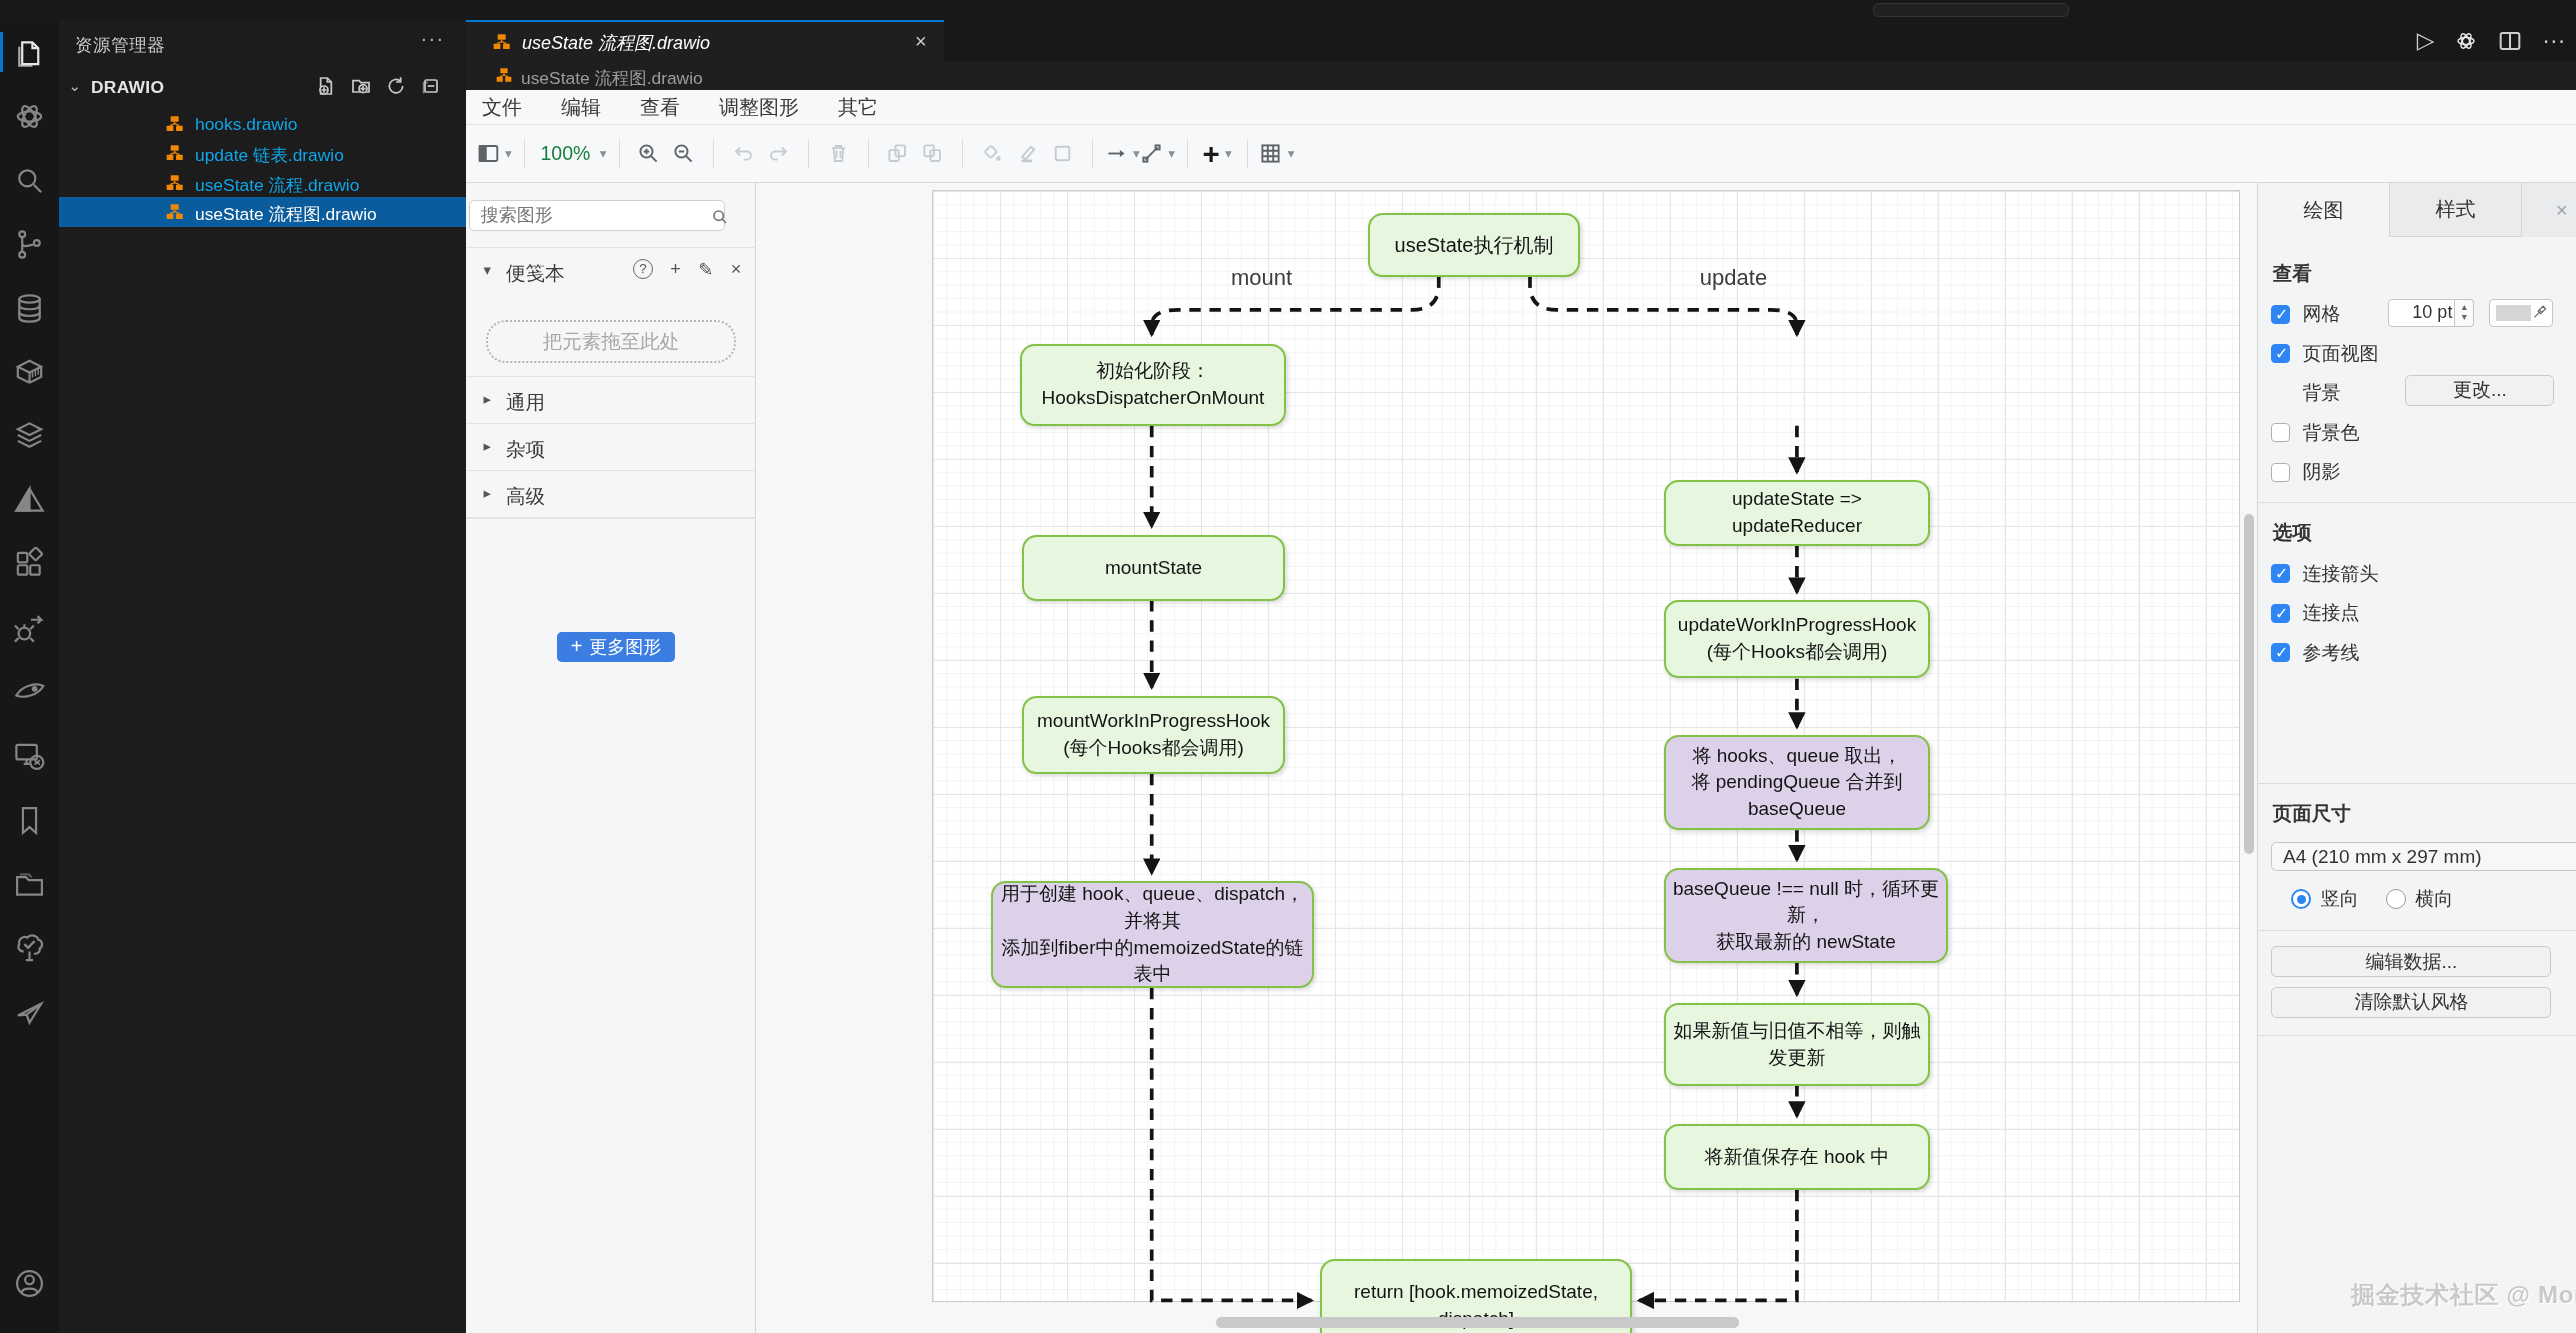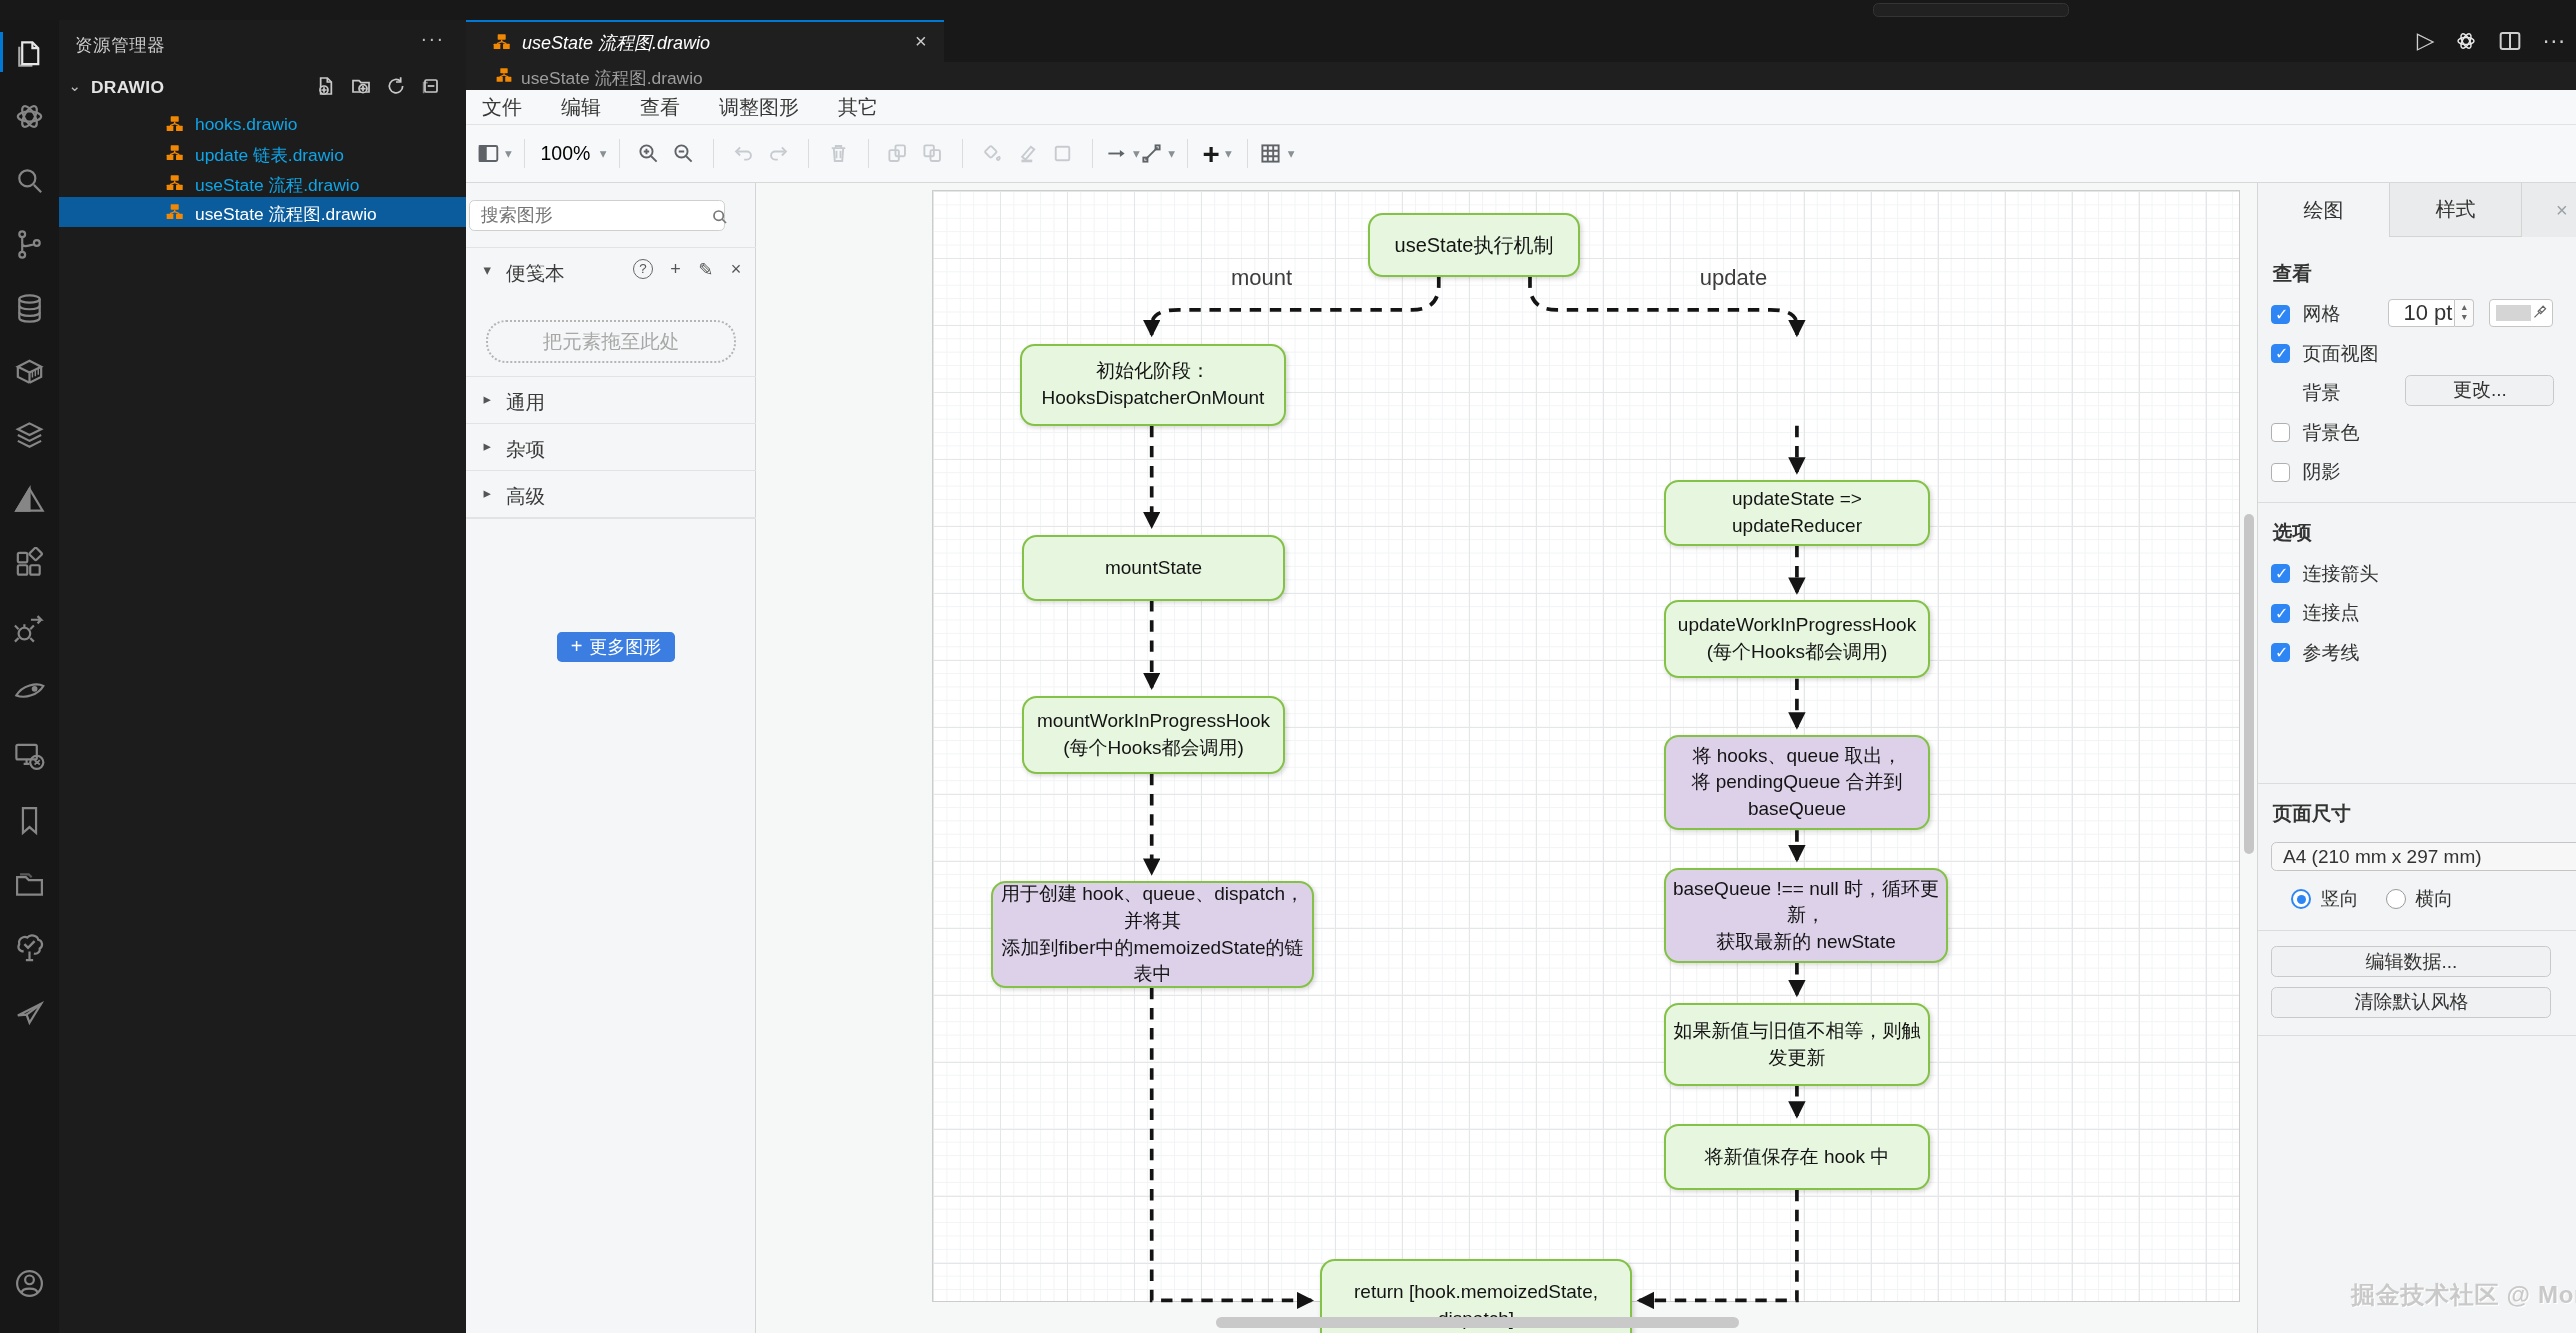--- a/index.html
+++ b/index.html
@@ -52,21 +52,21 @@
     border-bottom:0.7px solid #e2e2e2; display:flex; align-items:center; gap:39px; padding-left:16px;
     font-size:20px; color:#383838; }
   #toolbar { position:absolute; left:0; top:35px; width:2110px; height:58px; background:#f7f8f9;
     border-bottom:0.7px solid #d8d8d8; display:flex; align-items:center; padding-left:10.7px; }
   .tbtn { display:flex; align-items:center; justify-content:center; min-width:35px; height:38px; color:#5f6368; }
   .tbtn svg { width:23px; height:23px; stroke:#5f6368; fill:none; stroke-width:2.8; }
   .tbtn.disabled svg { stroke:#c7cbd0; }
   .tbtn.disabled { color:#c7cbd0; }
   .caret { font-size:13.4px; color:#8a8f94; margin-left:5.4px; }
   .tdiv { width:0.7px; height:29.5px; background:#dcdcdc; margin:0 12px; }
-  #zoom-label { font-size:19.5px; color:#000000; padding:0 4px; }
+  #zoom-label { font-size:19.5px; color:#15803d; padding:0 4px; }
   .plus-glyph { font-size:29.5px; color:#1a1a1a; font-weight:700; line-height:1; }
 
   
   #shapes { position:absolute; left:0; top:93px; width:290px; height:1151px; background:#f5f6f7;
     border-right:0.7px solid #d5d5d5; }
   #shape-search { position:absolute; left:3px; top:17.4px; width:256px; height:31px; background:#ffffff;
     border:0.7px solid #cfcfcf; border-radius:5.4px; font-size:18px; color:#15803d; padding:0 35px 0 10.7px; outline:none; }
   #search-icon { position:absolute; left:246px; top:25.5px; width:16px; height:16px; stroke:#777; fill:none; stroke-width:2.6; }
   .shape-sec { position:absolute; left:0; width:290px; height:47px; border-top:0.7px solid #e3e3e3;
     font-size:19.5px; color:#3b3b3b; }
@@ -107,21 +107,21 @@
   .fmt-tab.active { background:#f3f4f5; border-bottom:none; }
   #fmt-close { position:absolute; right:9.4px; top:16px; color:#9aa0a6; font-size:20px; }
   .fmt-body { padding:16px 13.4px 0 13.4px; color:#333; }
   .fmt-h { font-size:19.5px; font-weight:700; margin:6.7px 0 14.8px 1.3px; }
   .fmt-row { display:flex; align-items:center; margin-bottom:13.4px; position:relative; min-height:23px; }
   .cb { width:19px; height:19px; border-radius:4px; border:1.3px solid #b0b0b0; background:#fff; margin-right:12px; flex:none; }
   .cb.on { background:#2e86f5; border-color:#2e86f5; position:relative; }
   .cb.on::after { content:"✓"; position:absolute; left:2.7px; top:-1.3px; color:#fff; font-size:16px; font-weight:700; }
   .fmt-label { font-size:19px; }
   #grid-size { position:absolute; left:117px; top:-2.7px; width:67px; height:28px; background:#fff;
-    border:0.7px solid #c5c5c5; border-radius:4px 0 0 4px; font-size:22px; display:flex; align-items:center; justify-content:flex-end; padding-right:2px; }
+    border:0.7px solid #c5c5c5; border-radius:4px 0 0 4px; font-size:18px; display:flex; align-items:center; justify-content:flex-end; padding-right:2px; }
   #grid-spin { position:absolute; left:184px; top:-2.7px; width:19px; height:28px; border:0.7px solid #c5c5c5; border-left:none;
     border-radius:0 4px 4px 0; background:#fafafa; display:flex; flex-direction:column; align-items:center; justify-content:center; font-size:8.7px; color:#666; line-height:1.1; }
   #grid-color { position:absolute; left:218px; top:-2.7px; width:64px; height:28px; background:#fff; border:0.7px solid #c5c5c5;
     border-radius:4px; display:flex; align-items:center; padding:0 5.4px; justify-content:space-between; }
   #grid-swatch { width:35px; height:16px; background:#d5d5d5; }
   .fmt-btn { background:#f0f1f2; border:0.7px solid #c9c9c9; border-radius:5.4px; font-size:19px; color:#333;
     display:flex; align-items:center; justify-content:center; }
   #bg-change { position:absolute; left:134px; top:-5.4px; width:149px; height:31px; }
   .fmt-div { height:0.7px; background:#dcdcdc; margin:17.4px -13.4px 16px -13.4px; }
   #page-size-select { width:334px; height:29.5px; background:#f7f7f7; border:0.7px solid #c5c5c5; border-radius:5.4px;

